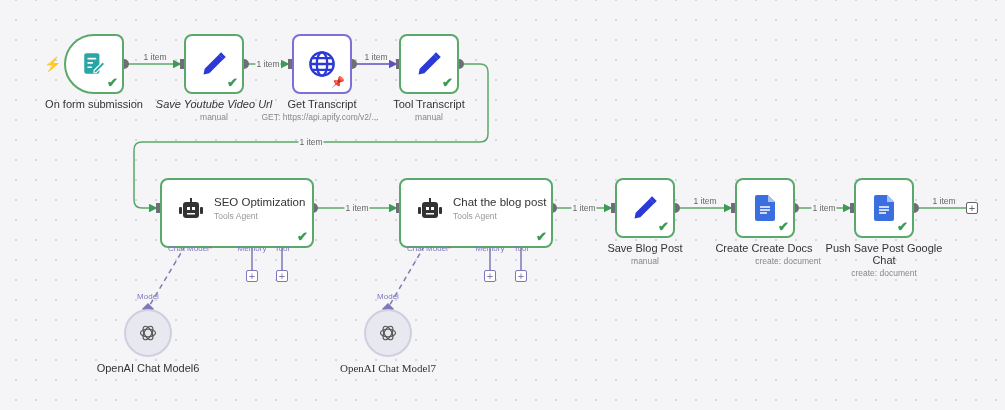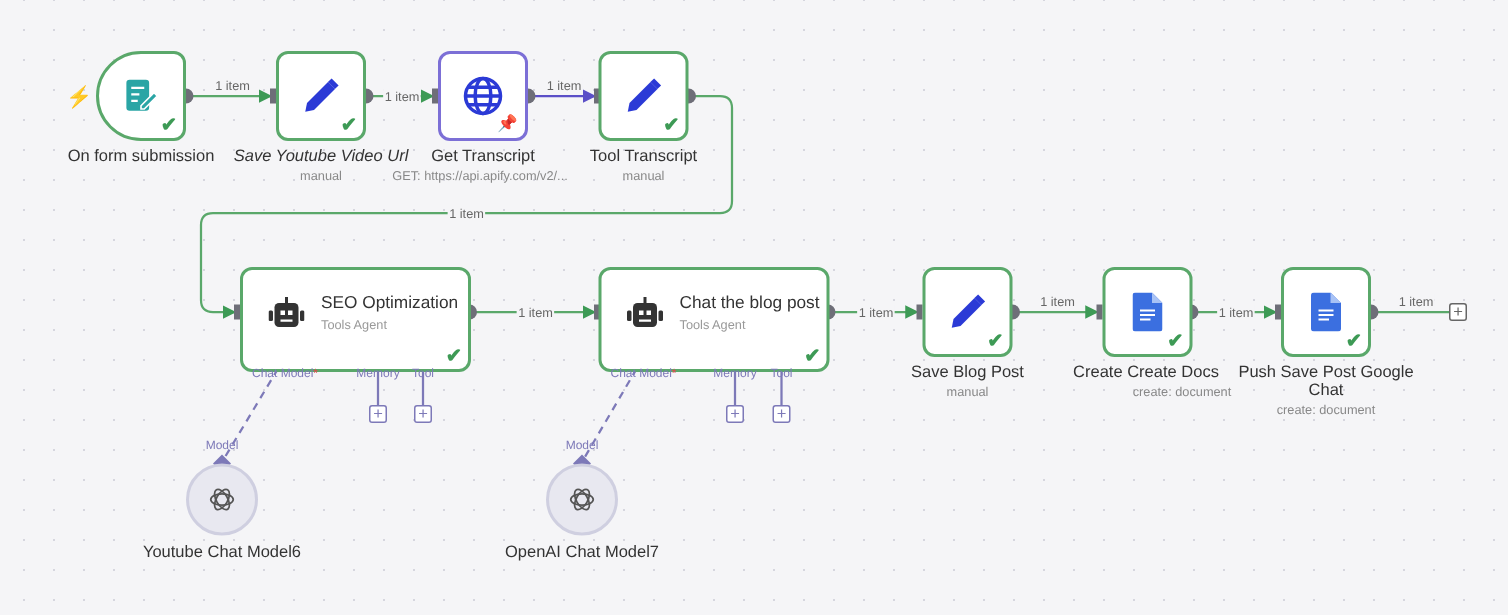--- a/index.html
+++ b/index.html
@@ -185,29 +185,29 @@
 <div class="plus" style="left:484px;top:270px;">+</div>
 <div class="plus" style="left:515px;top:270px;">+</div>
 
 <div class="circle-node" style="left:124px;top:309px;">
   <svg class="ico" style="position:absolute;left:50%;top:50%;transform:translate(-50%,-50%);" width="20" height="20" viewBox="0 0 24 24" fill="none" stroke="#555" stroke-width="1.4">
       <ellipse cx="12" cy="12" rx="9" ry="4.5"></ellipse>
       <ellipse cx="12" cy="12" rx="9" ry="4.5" transform="rotate(60 12 12)"></ellipse>
       <ellipse cx="12" cy="12" rx="9" ry="4.5" transform="rotate(120 12 12)"></ellipse>
     </svg>
 </div>
-<div class="lbl" style="left:148px;top:362px;">Youtube Chat Model6</div>
+<div class="lbl" style="left:148px;top:362px;">OpenAI Chat Model6</div>
 <div class="circle-node" style="left:364px;top:309px;">
   <svg class="ico" style="position:absolute;left:50%;top:50%;transform:translate(-50%,-50%);" width="20" height="20" viewBox="0 0 24 24" fill="none" stroke="#555" stroke-width="1.4">
       <ellipse cx="12" cy="12" rx="9" ry="4.5"></ellipse>
       <ellipse cx="12" cy="12" rx="9" ry="4.5" transform="rotate(60 12 12)"></ellipse>
       <ellipse cx="12" cy="12" rx="9" ry="4.5" transform="rotate(120 12 12)"></ellipse>
     </svg>
 </div>
-<div class="lbl" style="left:388px;top:362px;">OpenAI Chat Model7</div>
+<div class="lbl" style="left:388px;top:362px;font-family:Liberation Serif, serif;">OpenAI Chat Model7</div>
 
 <div class="node sq" style="left:615px;top:178px;">
   <svg class="ico" width="28" height="28" viewBox="0 0 24 24">
       <path d="M3 21l1-5L16 4l4 4L8 20z" fill="#2b3ad6"></path>
       <path d="M17 3l4 4" stroke="#2b3ad6" stroke-width="3"></path>
     </svg>
   <span class="check">✔</span>
 </div>
 <div class="lbl" style="left:645px;top:242px;">Save Blog Post</div>
 <div class="sub" style="left:645px;top:256px;">manual</div>

